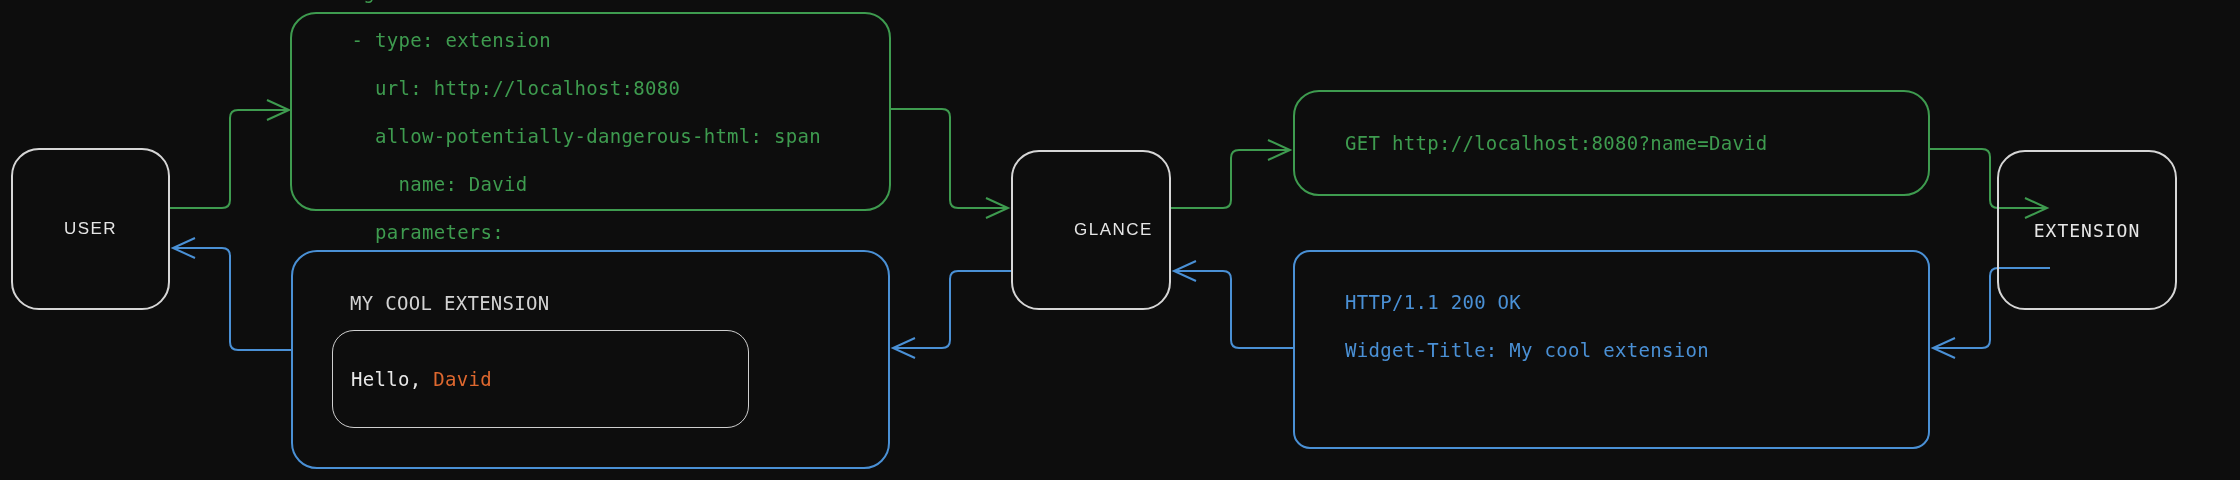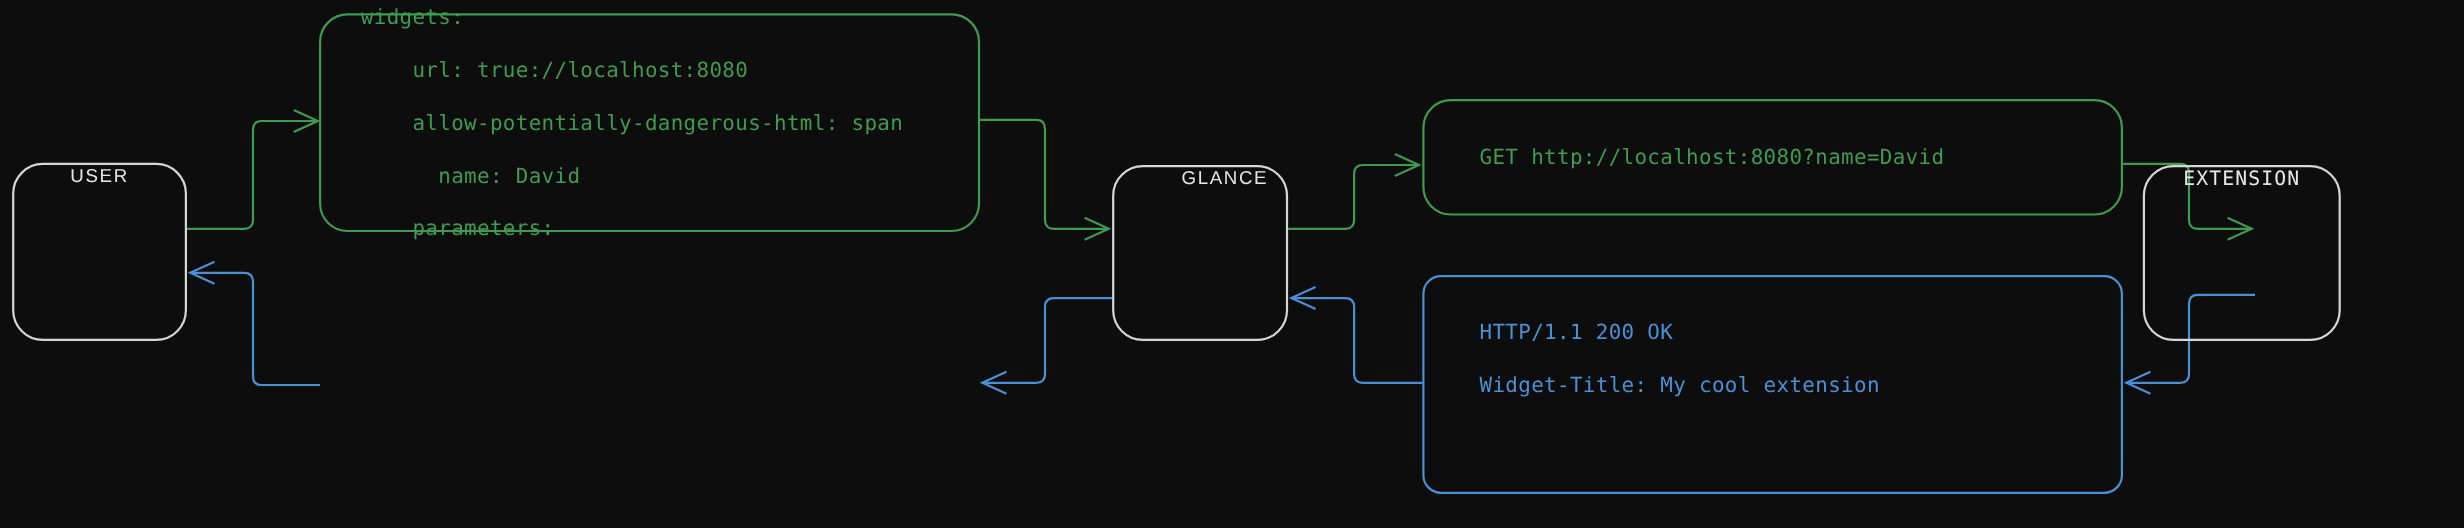--- a/index.html
+++ b/index.html
@@ -15,21 +15,21 @@
     position:relative;width:2240px;height:480px;background:var(--bg);
     overflow:hidden;font-family:"DejaVu Sans Mono",monospace;
   }
   #edges{position:absolute;left:0;top:0;width:2240px;height:480px;}
   #edges path{fill:none;stroke-width:2px;}
   #edges .edge-green{stroke:var(--green);}
   #edges .edge-blue{stroke:var(--blue);}
 
   .node{
     position:absolute;border:2px solid var(--border);border-radius:28px;
-    display:flex;justify-content:center;
+    display:flex;align-items:center;justify-content:center;
     color:var(--text);background:transparent;box-sizing:border-box;
   }
   .node-sans{font-family:"Liberation Sans",sans-serif;font-size:17px;letter-spacing:1.5px;}
   .node-mono{font-family:"DejaVu Sans Mono",monospace;font-size:18px;letter-spacing:1px;}
 
   .codebox{
     position:absolute;border:2px solid;border-radius:26px;background:transparent;
     display:flex;flex-direction:column;justify-content:center;box-sizing:border-box;gap:26px;
   }
   .codebox.green{border-color:var(--green);color:var(--green);}
@@ -84,36 +84,43 @@
   </svg>
 
   <div class="node node-sans" id="user-node" style="left:11px;top:148px;width:159px;height:162px;">
     <span>USER</span>
   </div>
 
   <div class="node node-sans" id="glance-node" style="left:1011px;top:150px;width:160px;height:160px;padding-left:45px;">
     <span>GLANCE</span>
   </div>
 
-  <div class="node node-mono" id="extension-node" style="left:1948px;top:150px;width:180px;height:160px;">
+  <div class="node node-mono" id="extension-node" style="left:1997px;top:150px;width:180px;height:160px;">
     <span>EXTENSION</span>
   </div>
 
   <div class="codebox green" id="config-box">
     <div class="code-line">widgets:</div>
-    <div class="code-line">    url: true://localhost:8080</div>
+    <div class="code-line">  - type: extension</div>
+    <div class="code-line">    url: http://localhost:8080</div>
     <div class="code-line">    allow-potentially-dangerous-html: span</div>
     <div class="code-line">      name: David</div>
     <div class="code-line">    parameters:</div>
   </div>
 
   <div class="codebox green" id="request-box">
     <div class="code-line">GET http://localhost:8080?name=David</div>
   </div>
 
   <div class="codebox blue" id="response-box">
     <div class="code-line">HTTP/1.1 200 OK</div>
     <div class="code-line">Widget-Title: My cool extension</div>
     <div class="code-line"></div>
   </div>
 
+  <div id="widget-box">
+    <div id="widget-title">MY COOL EXTENSION</div>
+    <div id="hello-box">
+      <div id="hello-line"><span>Hello, </span><span id="hello-name">David</span></div>
+    </div>
+  </div>
 
 </div>
 
 </body></html>

